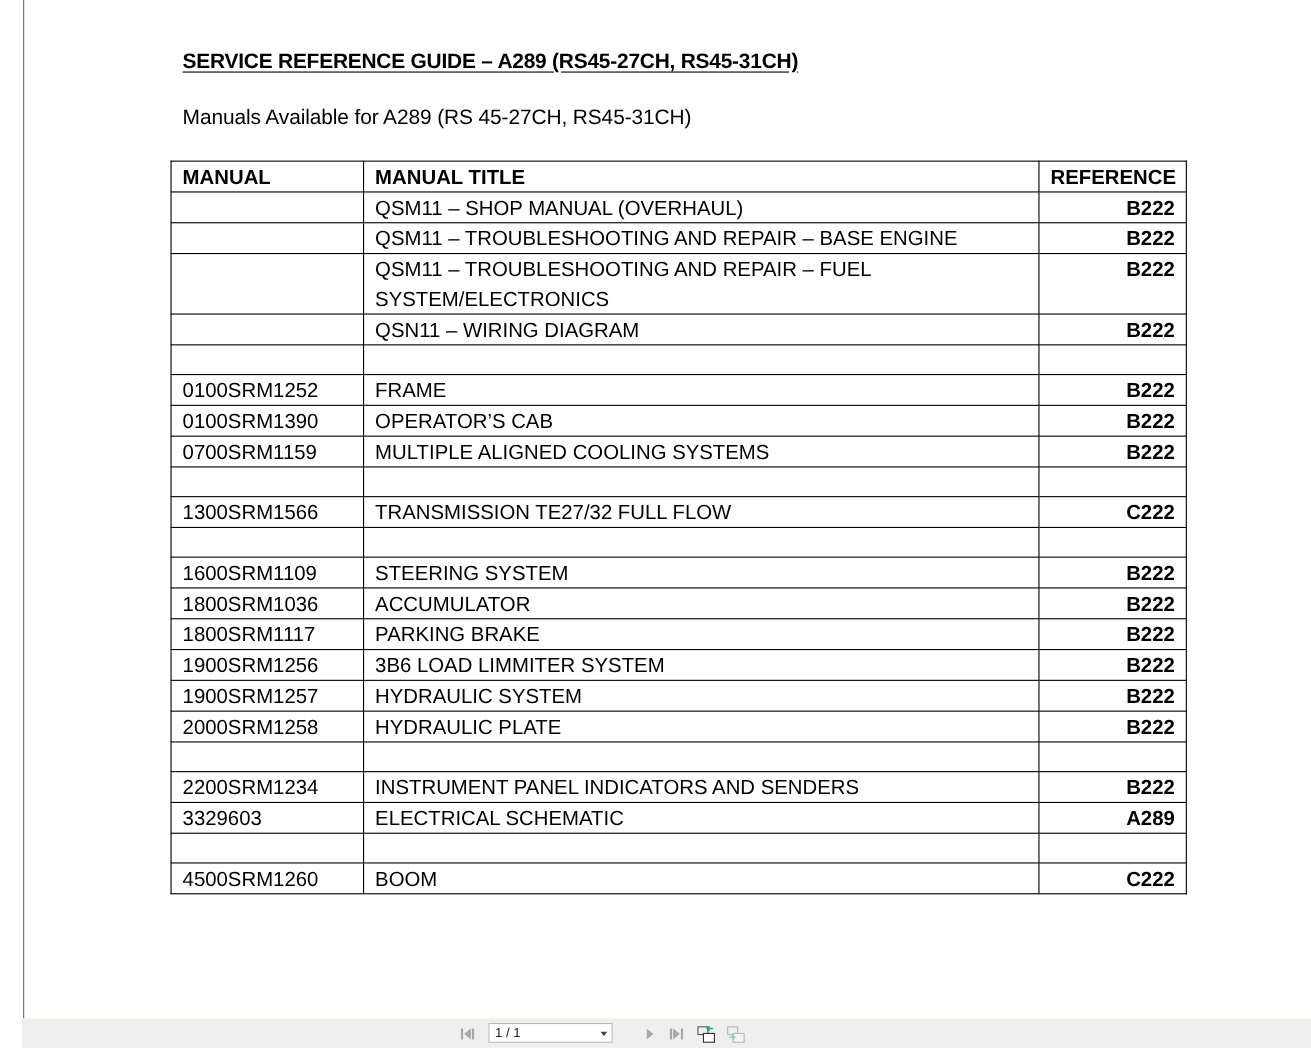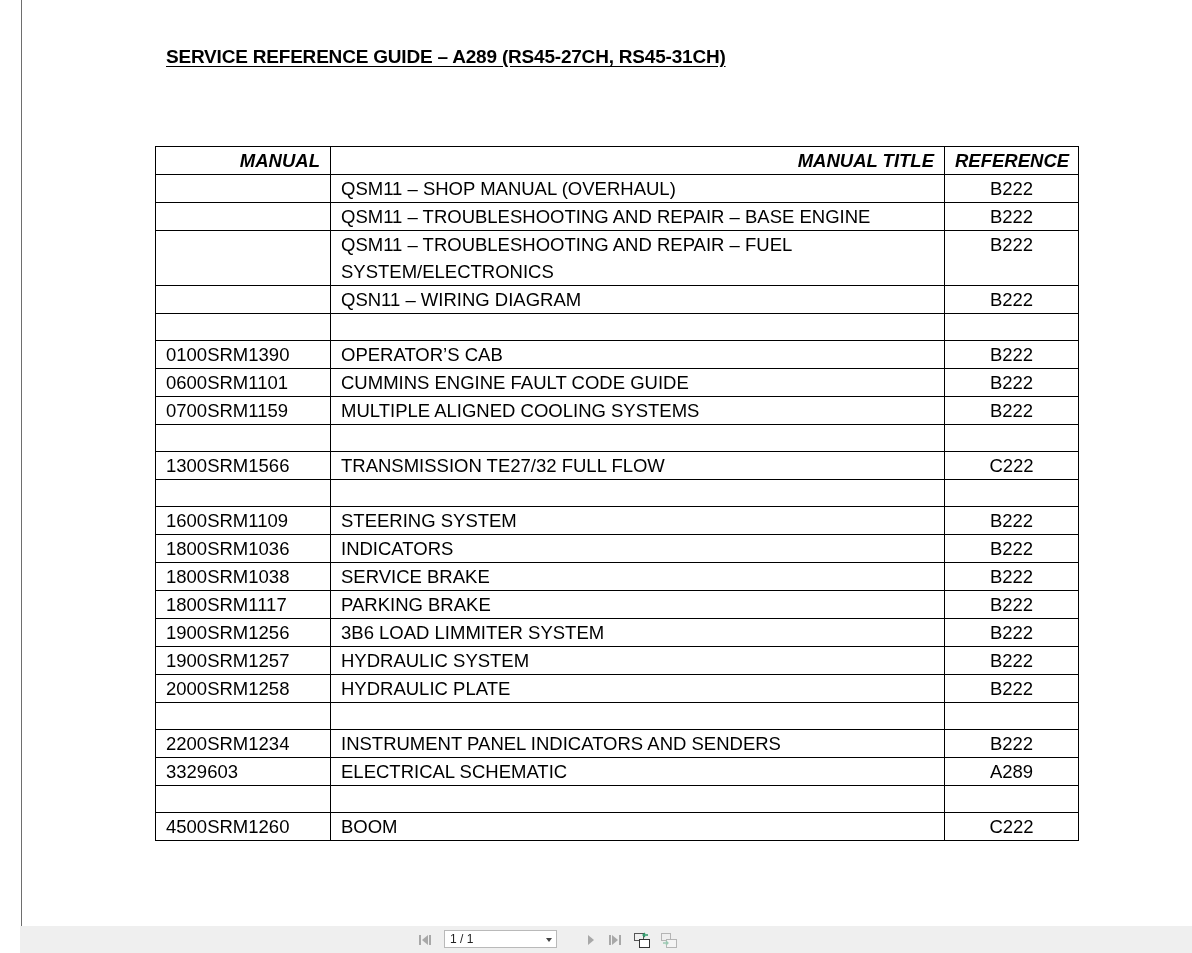--- a/index.html
+++ b/index.html
@@ -75,29 +75,29 @@
     border: 1.5px solid #000;
     font-size: 18.5px;
     line-height: 27px;
     padding: 0 10px;
     vertical-align: top;
     white-space: nowrap;
     overflow: hidden;
   }
   table.manuals th {
     font-weight: bold;
-    text-align: right;
+    text-align: left;
     height: 26px;
-    font-style: italic;
   }
   table.manuals td {
     height: 26px;
   }
   table.manuals td.ref {
-    text-align: center;
+    text-align: right;
+    font-weight: bold;
   }
   table.manuals td.title.wrap {
     white-space: normal;
   }
   col.c1 { width: 175px; }
   col.c2 { width: 614px; }
   col.c3 { width: 134px; }
 
   .toolbar {
     position: absolute;
@@ -144,20 +144,21 @@
 </style>
 </head>
 <body>
 
 <div class="viewer">
   <div class="page-area">
     <div class="page-edge-left"></div>
     <div class="page-edge-right"></div>
 
     <div class="doc-title">SERVICE REFERENCE GUIDE – A289 (RS45-27CH, RS45-31CH)</div>
+    <div class="doc-subtitle">Manuals Available for A289 (RS 45-27CH, RS45-31CH)</div>
 
     <table class="manuals">
       <colgroup>
           <col class="c1">
           <col class="c2">
           <col class="c3">
         </colgroup>
       <thead>
         <tr>
           <th>MANUAL</th>
@@ -185,27 +186,27 @@
             <td></td>
             <td class="title">QSN11 – WIRING DIAGRAM</td>
             <td class="ref">B222</td>
           </tr>
           <tr>
             <td></td>
             <td class="title"></td>
             <td class="ref"></td>
           </tr>
           <tr>
+            <td>0100SRM1252</td>
+            <td class="title">FRAME</td>
+            <td class="ref">B222</td>
+          </tr>
+          <tr>
             <td>0100SRM1390</td>
             <td class="title">OPERATOR’S CAB</td>
-            <td class="ref">B222</td>
-          </tr>
-          <tr>
-            <td>0600SRM1101</td>
-            <td class="title">CUMMINS ENGINE FAULT CODE GUIDE</td>
             <td class="ref">B222</td>
           </tr>
           <tr>
             <td>0700SRM1159</td>
             <td class="title">MULTIPLE ALIGNED COOLING SYSTEMS</td>
             <td class="ref">B222</td>
           </tr>
           <tr>
             <td></td>
             <td class="title"></td>
@@ -221,26 +222,21 @@
             <td class="title"></td>
             <td class="ref"></td>
           </tr>
           <tr>
             <td>1600SRM1109</td>
             <td class="title">STEERING SYSTEM</td>
             <td class="ref">B222</td>
           </tr>
           <tr>
             <td>1800SRM1036</td>
-            <td class="title">INDICATORS</td>
-            <td class="ref">B222</td>
-          </tr>
-          <tr>
-            <td>1800SRM1038</td>
-            <td class="title">SERVICE BRAKE</td>
+            <td class="title">ACCUMULATOR</td>
             <td class="ref">B222</td>
           </tr>
           <tr>
             <td>1800SRM1117</td>
             <td class="title">PARKING BRAKE</td>
             <td class="ref">B222</td>
           </tr>
           <tr>
             <td>1900SRM1256</td>
             <td class="title">3B6 LOAD LIMMITER SYSTEM</td>

